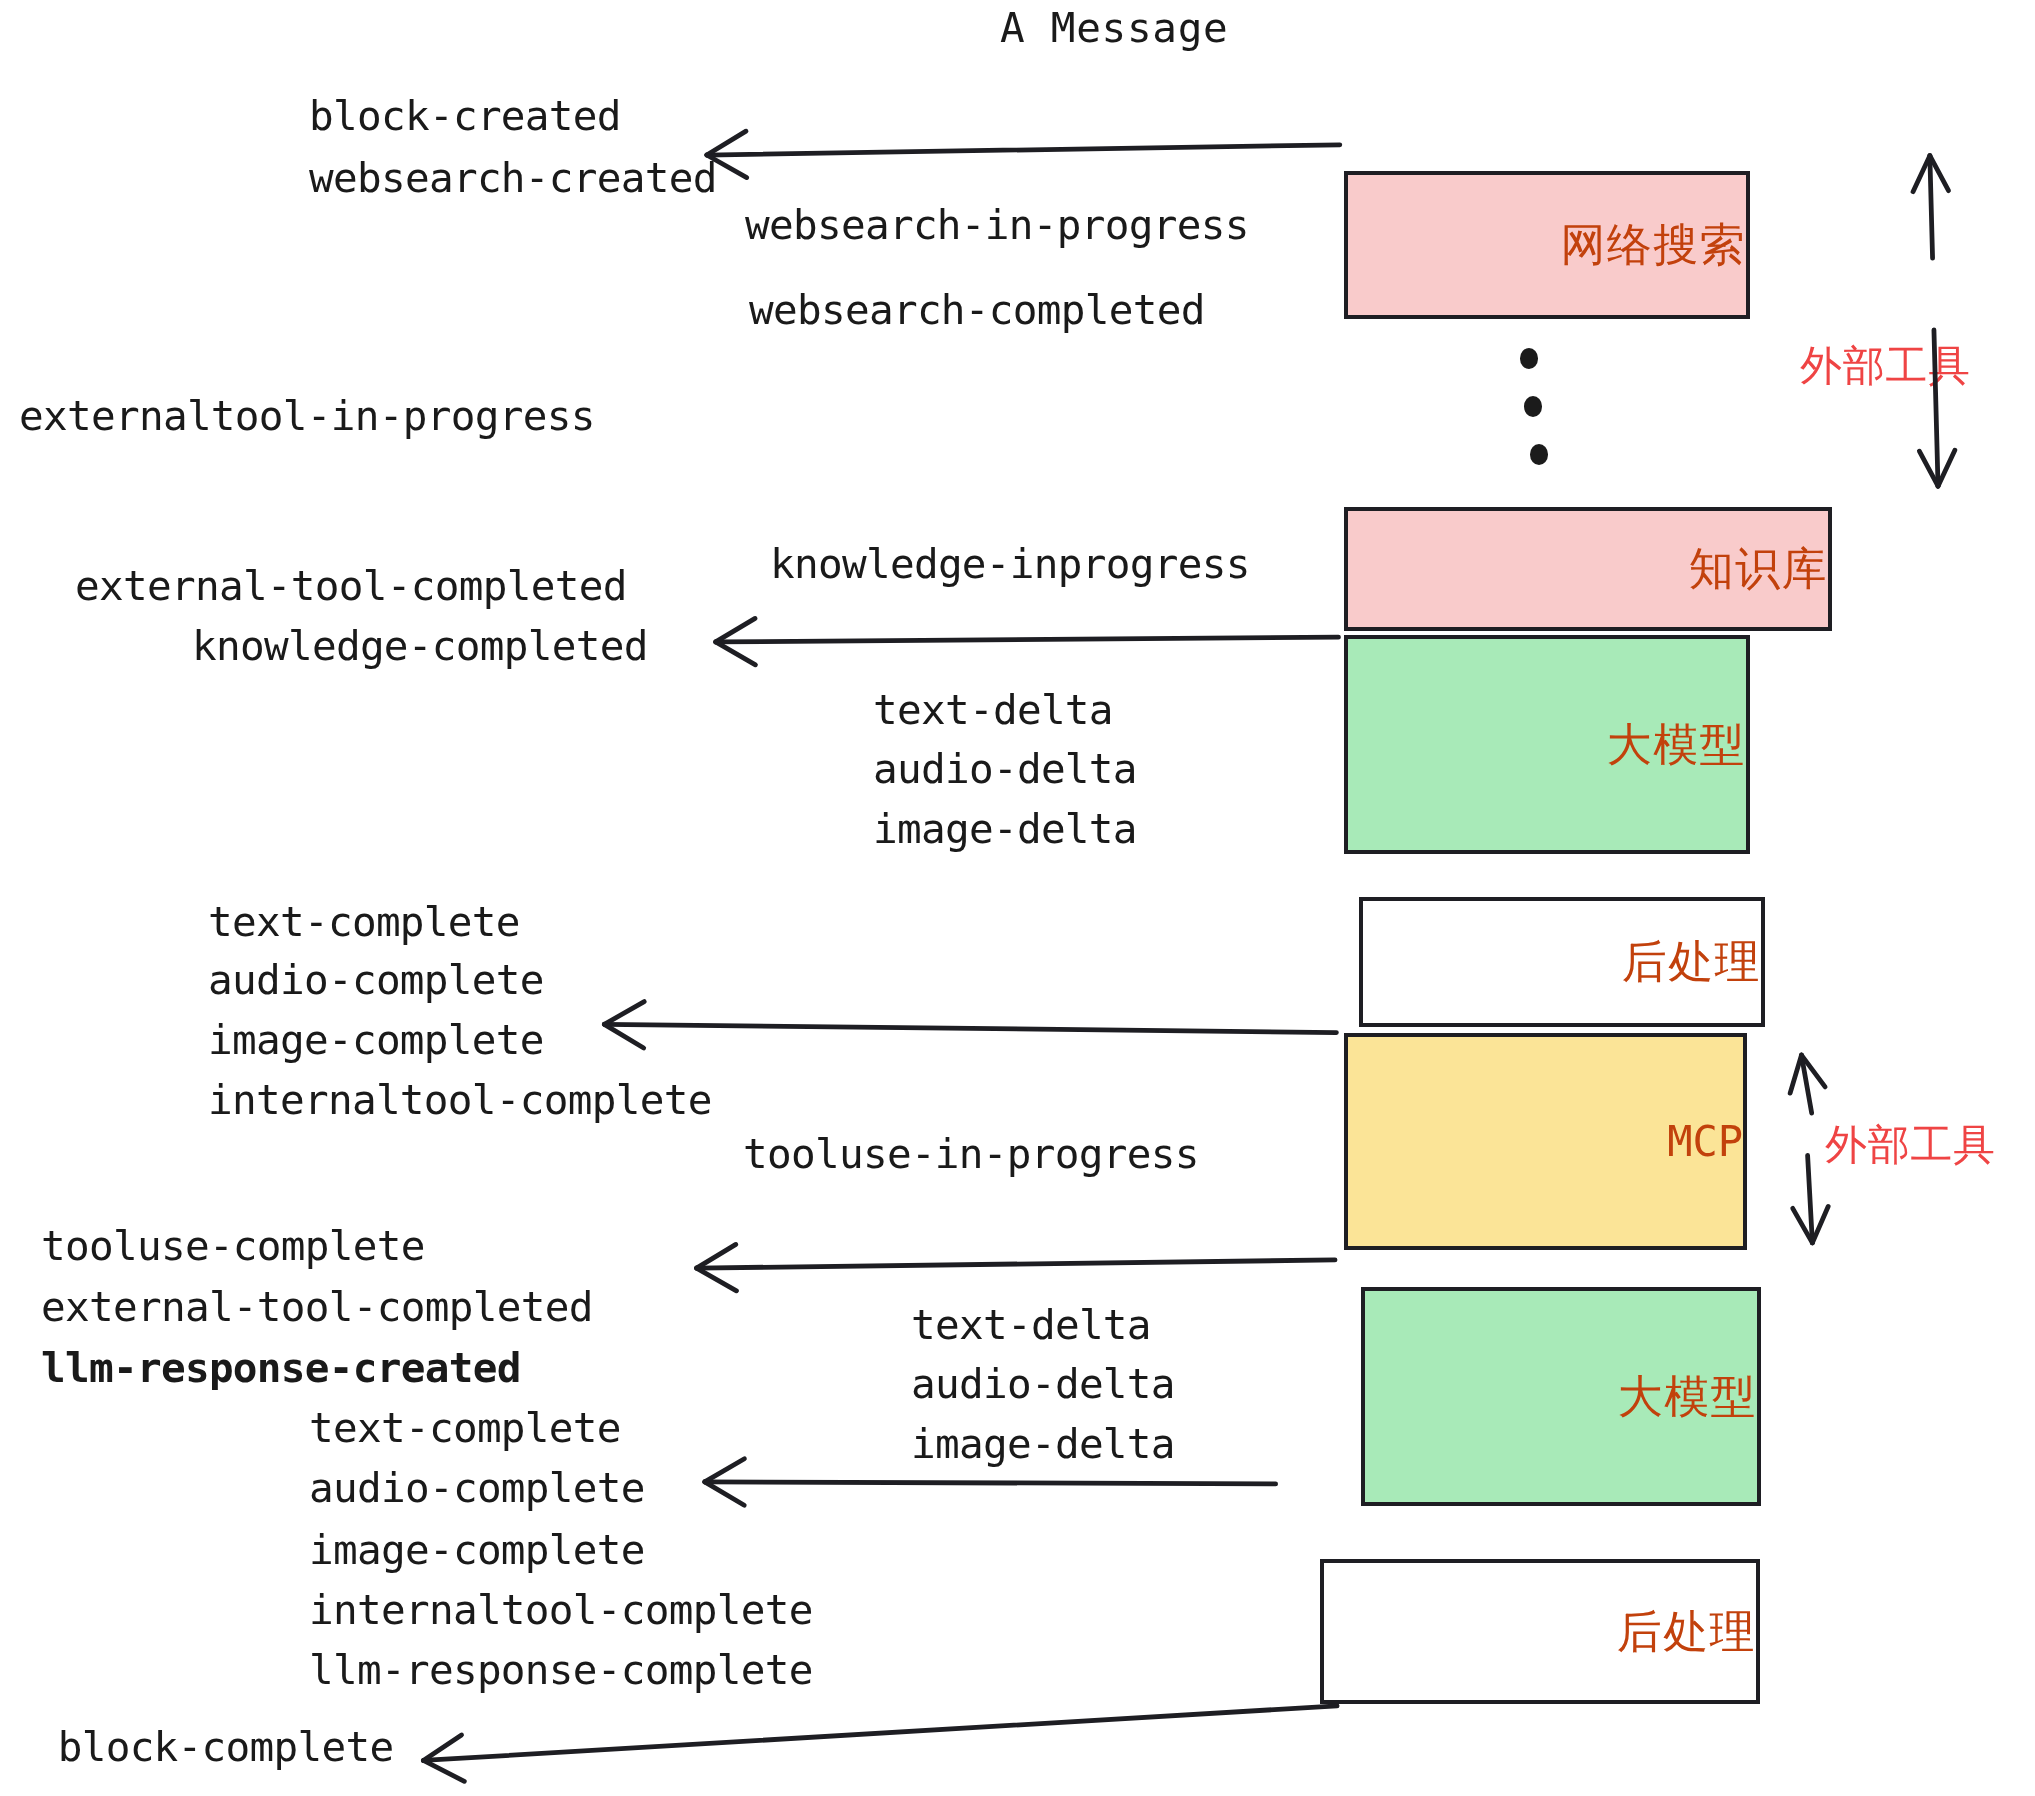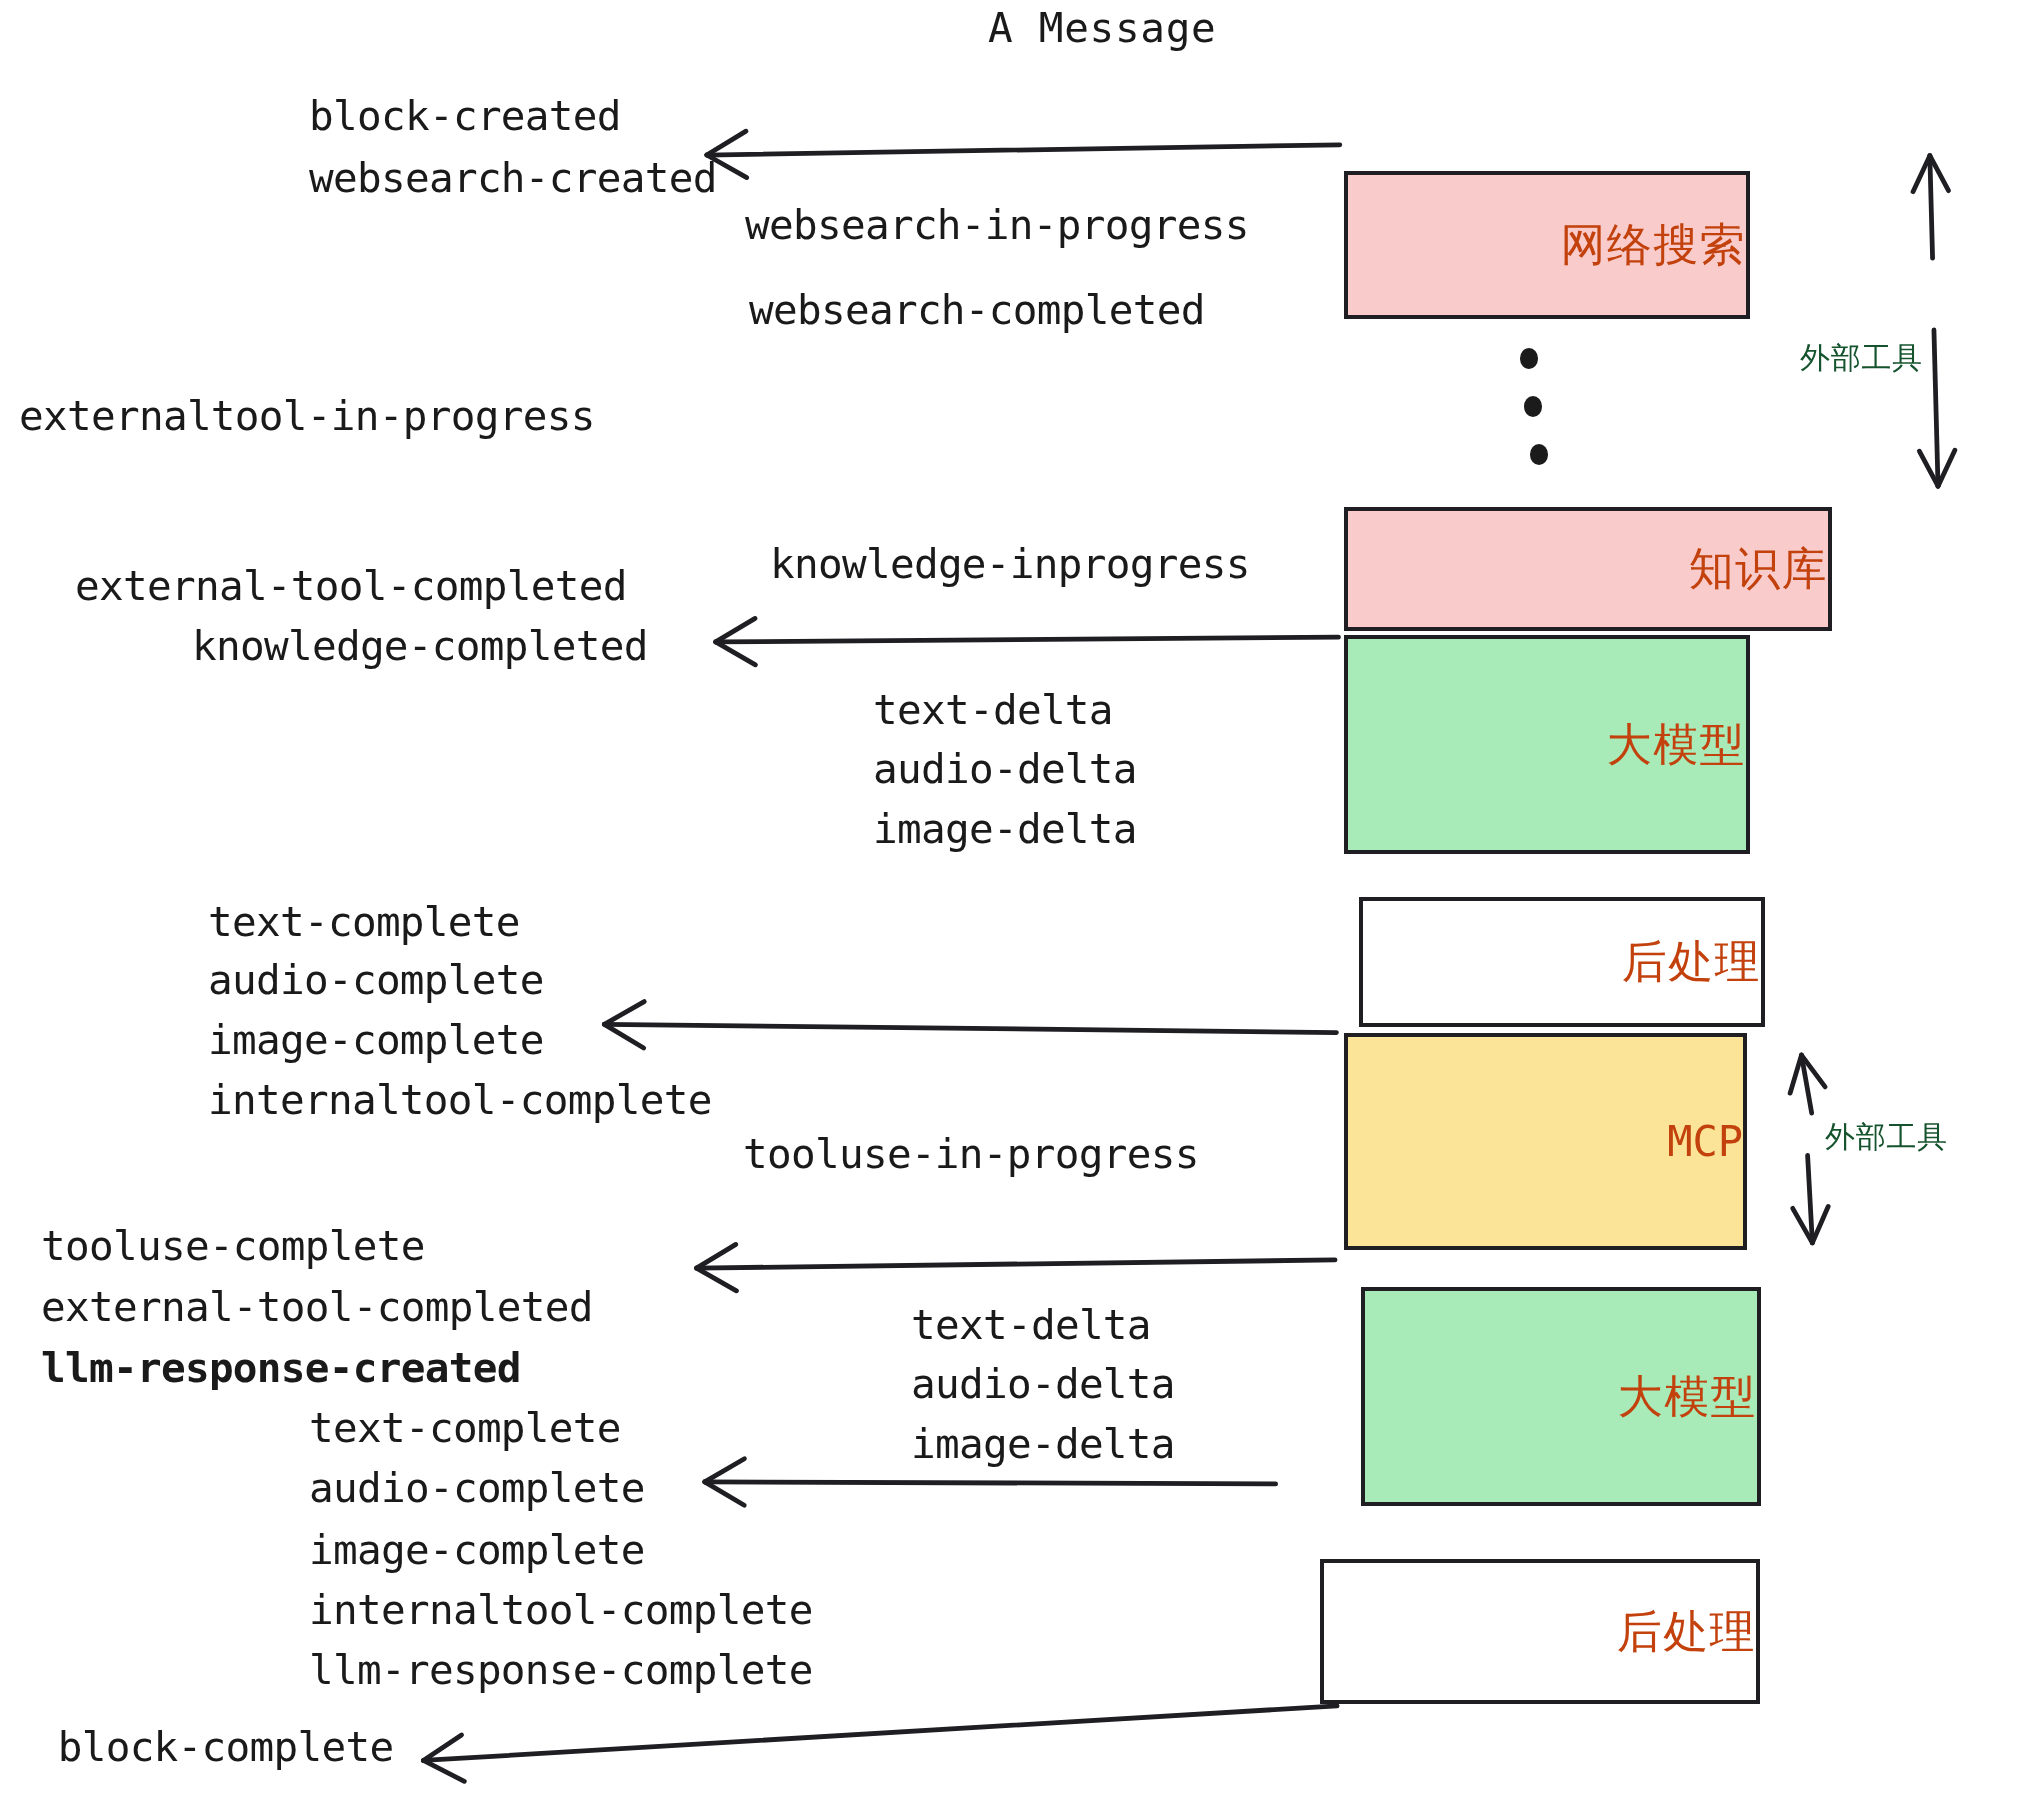--- a/index.html
+++ b/index.html
@@ -24,20 +24,21 @@
     white-space: nowrap;
     letter-spacing: -0.7px;
   }
   .title {
     position: absolute;
     font-family: "DejaVu Sans Mono", "Liberation Mono", monospace;
     font-size: 41px;
     color: #1a1a1a;
     white-space: nowrap;
     letter-spacing: 0.7px;
+    margin-left: 12px;
   }
   .node {
     position: absolute;
     box-sizing: border-box;
     border: 4.1px solid #1e1e23;
     display: flex;
     align-items: center;
     justify-content: flex-end;
     color: #c2410c;
     font-family: "DejaVu Sans", "Liberation Sans", sans-serif;
@@ -45,22 +46,22 @@
     letter-spacing: 1.4px;
   }
   .node.latin {
     font-family: "DejaVu Sans Mono", "Liberation Mono", monospace;
     font-size: 42px;
     letter-spacing: 0px;
   }
   .side-label {
     position: absolute;
     font-family: "DejaVu Sans", "Liberation Sans", sans-serif;
-    font-size: 30px;
-    color: #14532d;
+    font-size: 42px;
+    color: #ef4444;
     white-space: nowrap;
     letter-spacing: 0.7px;
   }
   .dot {
     position: absolute;
     width: 18px;
     height: 20.5px;
     border-radius: 50%;
     background: #1b1b1b;
   }

